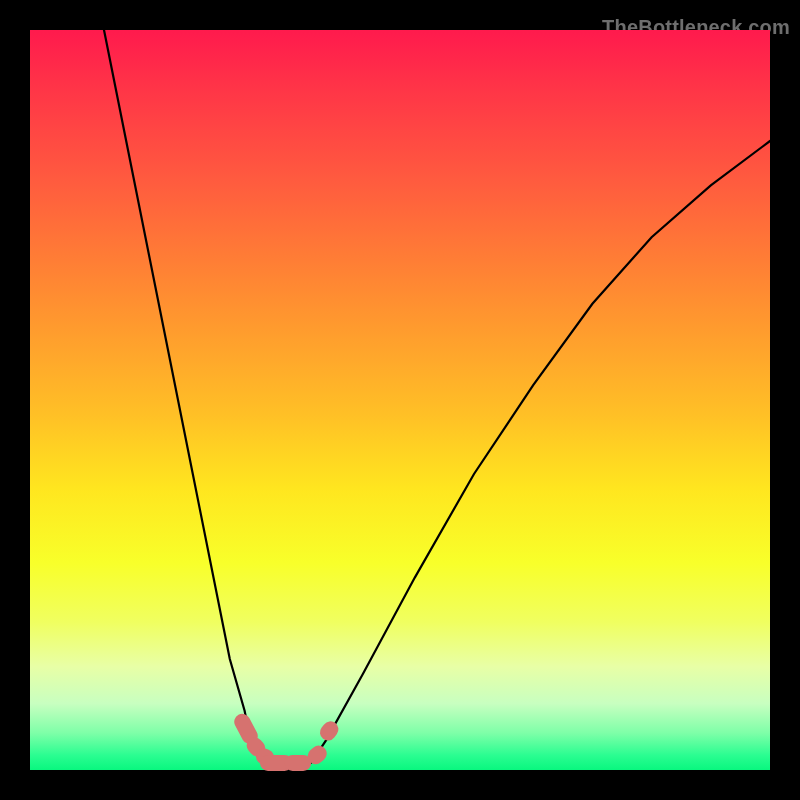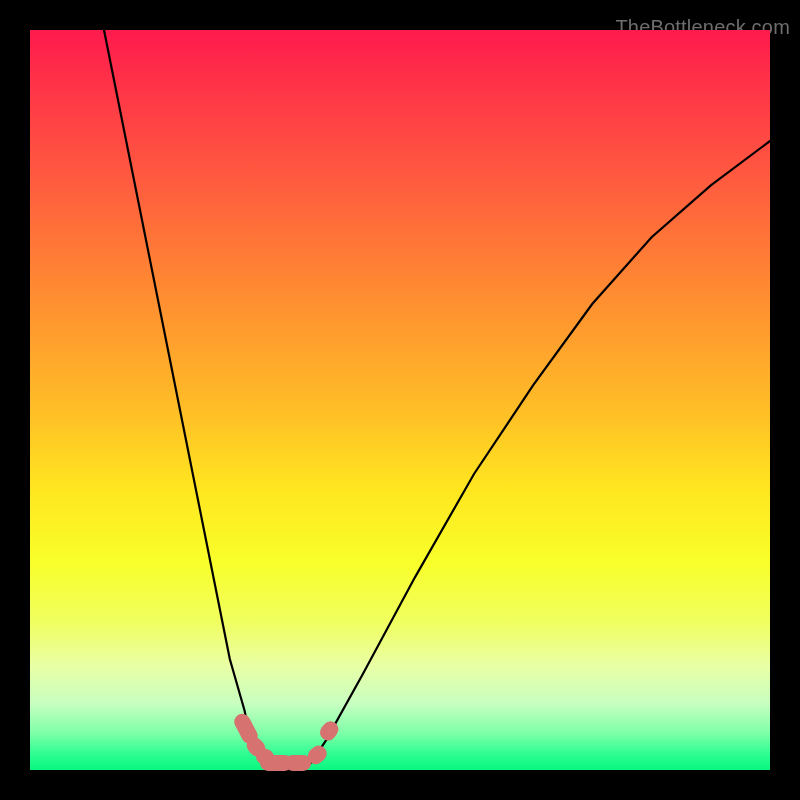--- a/index.html
+++ b/index.html
@@ -38,21 +38,21 @@
       #7effa8 95%,
       #2bfd91 98%,
       #09f77f 100%);
   }
   .watermark {
     position: absolute;
     top: 16px;
     right: 10px;
     color: #6e6e6e;
     font-size: 20px;
-    font-weight: 400;
+    font-weight: 700;
     letter-spacing: 0.2px;
   }
   svg.curves {
     position: absolute;
     left: 0;
     top: 0;
     width: 740px;
     height: 740px;
     overflow: visible;
   }

